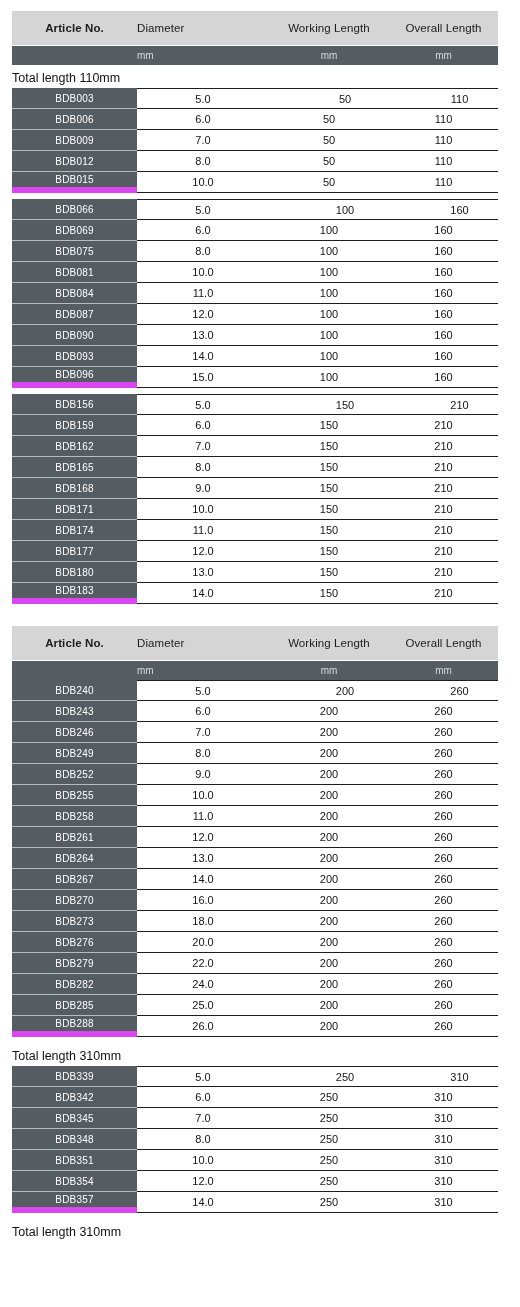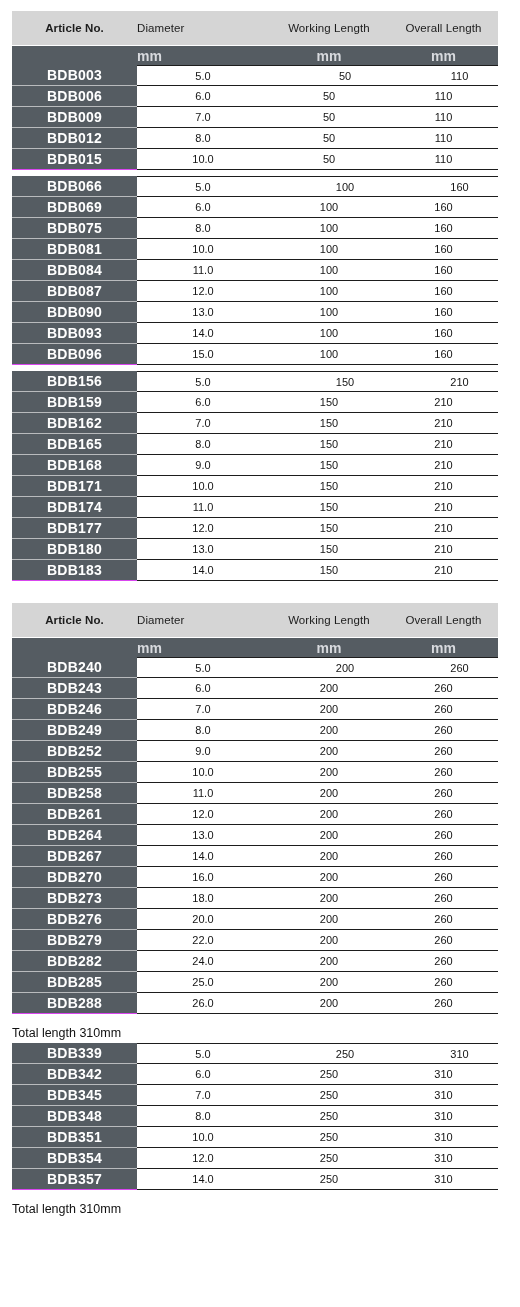--- a/index.html
+++ b/index.html
@@ -63,23 +63,22 @@
 
   .thead-main .hcell {
     font-size: 11.5px;
     color: #1c1c1c;
     letter-spacing: .1px;
   }
   .thead-main .hcell.bold {
     font-weight: bold;
   }
   .thead-units .ucell {
-    font-size: 14px;
+    font-size: 10px;
     color: #d8dade;
-    font-weight: bold;
   }
 
   
   .group-title {
     font-size: 12.5px;
     color: #111;
     padding: 6px 0 3px 12px;
     line-height: 14px;
     white-space: nowrap;
   }
@@ -91,31 +90,31 @@
   .row {
     display: flex;
     align-items: stretch;
     height: 21px;
   }
   .badge {
     width: 125px;
     flex: 0 0 125px;
     background: #555c62;
     color: #ffffff;
-    font-size: 14px;
-    font-weight: bold;
+    font-size: 10px;
+    font-weight: normal;
     letter-spacing: .2px;
     display: flex;
     align-items: center;
     justify-content: center;
     border-bottom: 1px solid #b9bbbd;
     box-sizing: border-box;
   }
   .row:last-child .badge {
-    border-bottom: 1px solid #d946ef;
+    border-bottom: 6px solid #d946ef;
   }
   .datacells {
     flex: 1 1 auto;
     display: flex;
     align-items: center;
     border-bottom: 1px solid #1d1d1d;
     box-sizing: border-box;
   }
   .row:first-child .datacells {
     border-top: 1px solid #1d1d1d;
@@ -160,20 +159,21 @@
           <div class="hcell col-dia">Diameter</div>
           <div class="hcell col-work">Working Length</div>
           <div class="hcell col-over">Overall Length</div>
         </div>
         <div class="thead-units">
           <div class="ucell col-article"></div>
           <div class="ucell col-dia">mm</div>
           <div class="ucell col-work">mm</div>
           <div class="ucell col-over">mm</div>
         </div>
+        <div class="group-title">Total length 110mm</div>
         <div class="rows">
           <div class="row">
             <div class="badge">BDB003</div>
             <div class="datacells">
               <div class="dcell d-dia">5.0</div>
               <div class="dcell d-work">50</div>
               <div class="dcell d-over">110</div>
             </div>
           </div>
           <div class="row">

